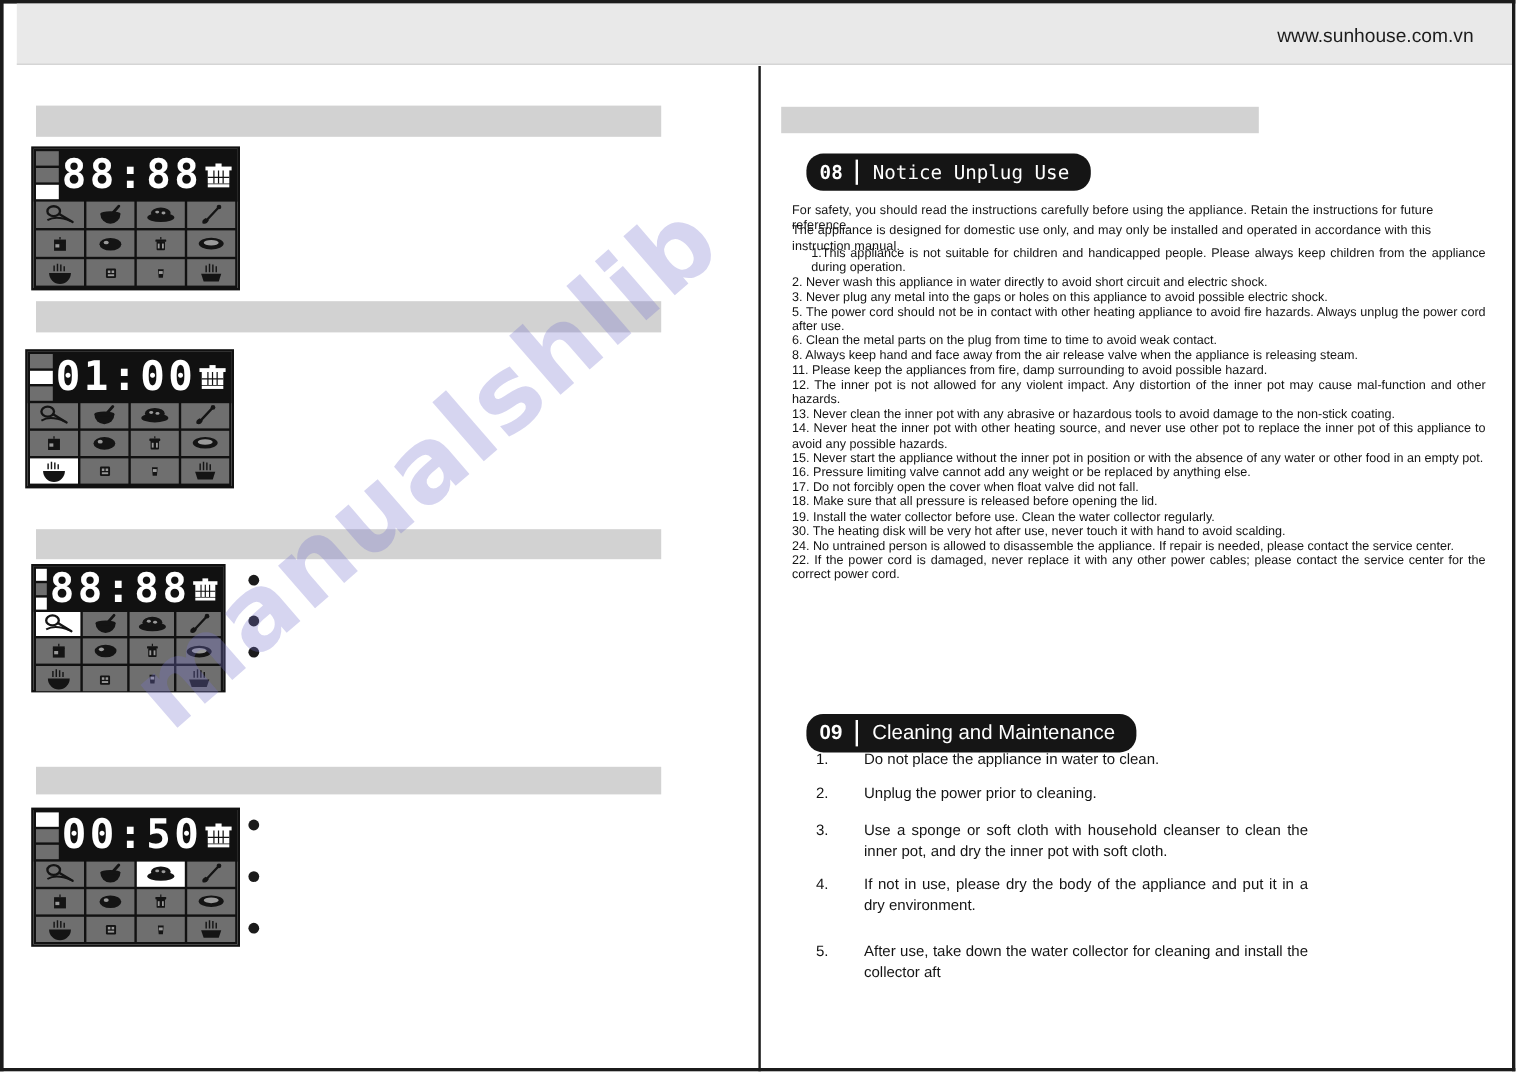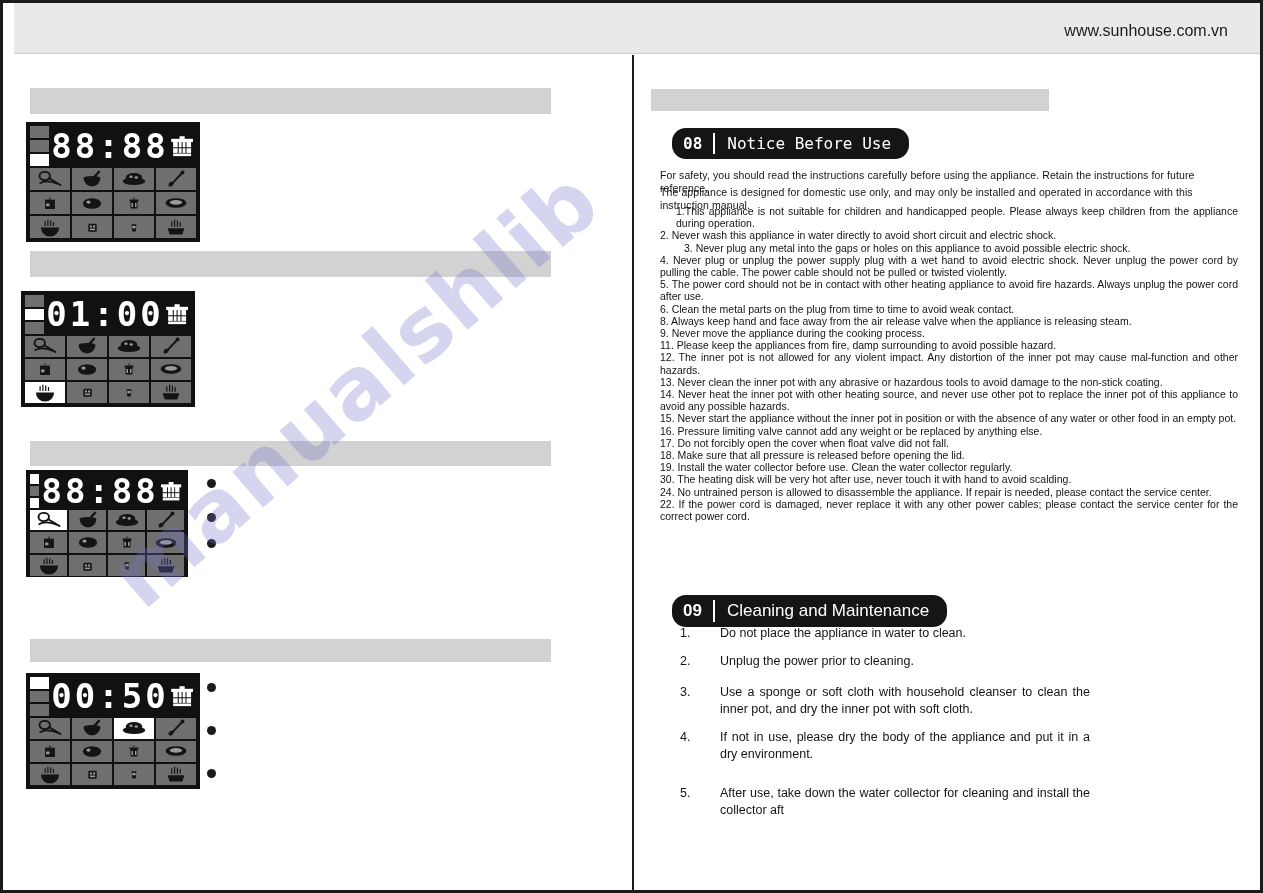--- a/index.html
+++ b/index.html
@@ -702,35 +702,33 @@
 
   <div class="bullet" style="left:207px;top:683px;"></div>
   <div class="bullet" style="left:207px;top:726px;"></div>
   <div class="bullet" style="left:207px;top:769px;"></div>
 
   <div class="grey-bar" style="left:651px;top:89px;width:398px;height:22px;"></div>
 
   <div class="badge badge-mono" id="notice-badge" style="left:672px;top:128px;height:31px;font-size:16px;">
     <div class="badge-num">08</div>
     <div class="badge-sep"></div>
-    <div class="badge-title">Notice Before Use</div>
+    <div class="badge-title">Notice Unplug Use</div>
   </div>
 
   <div class="intro-p" style="left:660px;top:186px;width:578px;">The appliance is designed for domestic use only, and may only be installed and operated in accordance with this instruction manual.</div>
   <div class="intro-p" style="left:660px;top:169px;width:578px;">For safety, you should read the instructions carefully before using the appliance. Retain the instructions for future reference.</div>
 
   <div id="notice-list">
       <div class="li" style="text-align: justify; margin-left: 16px;">1.This appliance is not suitable for children and handicapped people. Please always keep children from the appliance during operation.</div>
       <div class="li" style="text-align: justify;">2. Never wash this appliance in water directly to avoid short circuit and electric shock.</div>
-      <div class="li" style="text-align: justify; margin-left: 24px;">3. Never plug any metal into the gaps or holes on this appliance to avoid possible electric shock.</div>
-      <div class="li" style="text-align: justify;">4. Never plug or unplug the power supply plug with a wet hand to avoid electric shock. Never unplug the power cord by pulling the cable. The power cable should not be pulled or twisted violently.</div>
+      <div class="li" style="text-align: justify;">3. Never plug any metal into the gaps or holes on this appliance to avoid possible electric shock.</div>
       <div class="li" style="text-align: justify;">5. The power cord should not be in contact with other heating appliance to avoid fire hazards. Always unplug the power cord after use.</div>
       <div class="li" style="text-align: justify;">6. Clean the metal parts on the plug from time to time to avoid weak contact.</div>
       <div class="li" style="text-align: justify;">8. Always keep hand and face away from the air release valve when the appliance is releasing steam.</div>
-      <div class="li" style="text-align: justify;">9. Never move the appliance during the cooking process.</div>
       <div class="li" style="text-align: justify;">11.  Please keep the appliances from fire, damp surrounding to avoid possible hazard.</div>
       <div class="li" style="text-align: justify;">12. The inner pot is not allowed for any violent impact. Any distortion of the inner pot may cause mal-function and other hazards.</div>
       <div class="li" style="text-align: justify;">13. Never clean the inner pot with any abrasive or hazardous tools to avoid damage to the non-stick coating.</div>
       <div class="li" style="text-align: justify;">14. Never heat the inner pot with other heating source, and never use other pot to replace the inner pot of this appliance to avoid any possible hazards.</div>
       <div class="li" style="text-align: justify;">15. Never start the appliance without the inner pot in position or with the absence of any water or other food in an empty pot.</div>
       <div class="li" style="text-align: justify;">16. Pressure limiting valve cannot add any weight or be replaced by anything else.</div>
       <div class="li" style="text-align: justify;">17. Do not forcibly open the cover when float valve did not fall.</div>
       <div class="li" style="text-align: justify;">18. Make sure that all pressure is released before opening the lid.</div>
       <div class="li" style="text-align: justify;">19. Install the water collector before use. Clean the water collector regularly.</div>
       <div class="li" style="text-align: justify;">30. The heating disk will be very hot after use, never touch it with hand to avoid scalding.</div>

